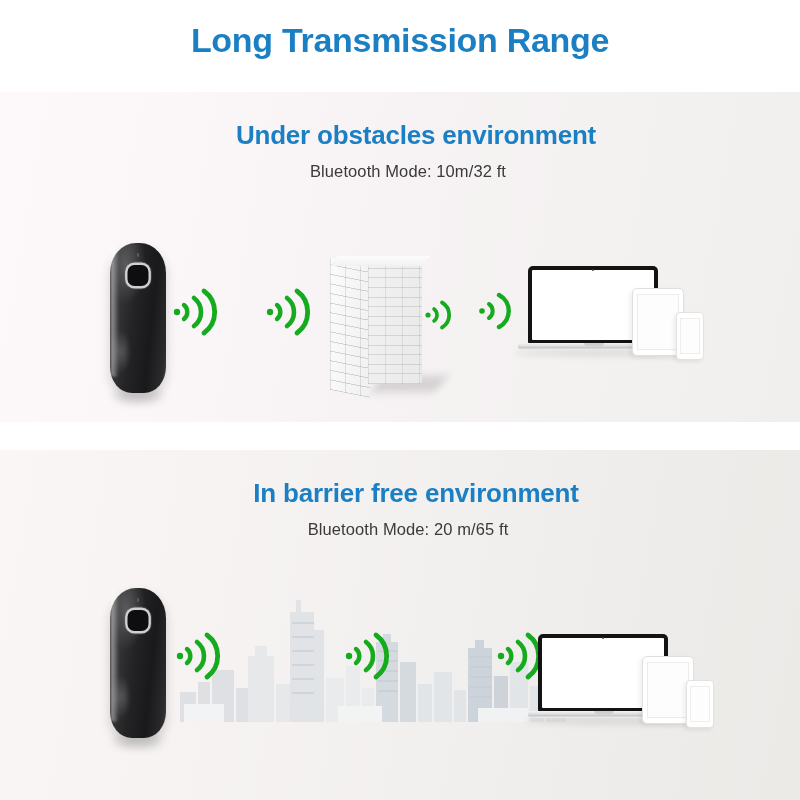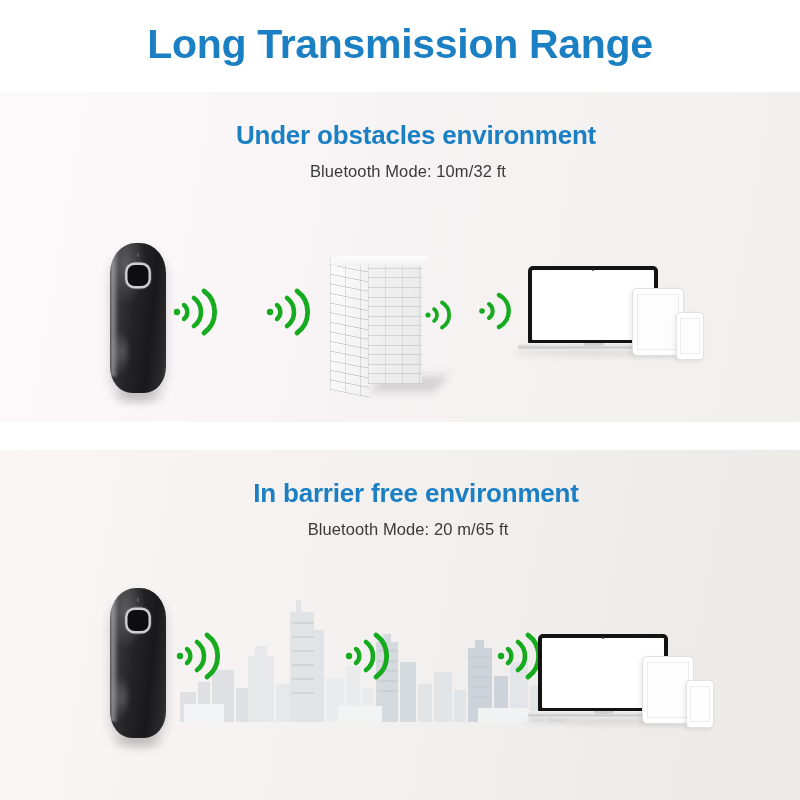--- a/index.html
+++ b/index.html
@@ -15,21 +15,21 @@
     position: relative;
   }
 
   
   .page-title {
     position: absolute;
     top: 22px;
     left: 0;
     width: 800px;
     text-align: center;
-    font-size: 41px;
+    font-size: 34px;
     font-weight: bold;
     letter-spacing: -0.3px;
     color: #1b7fc4;
     line-height: 1.1;
   }
 
   
   .panel {
     position: absolute;
     left: 0;

